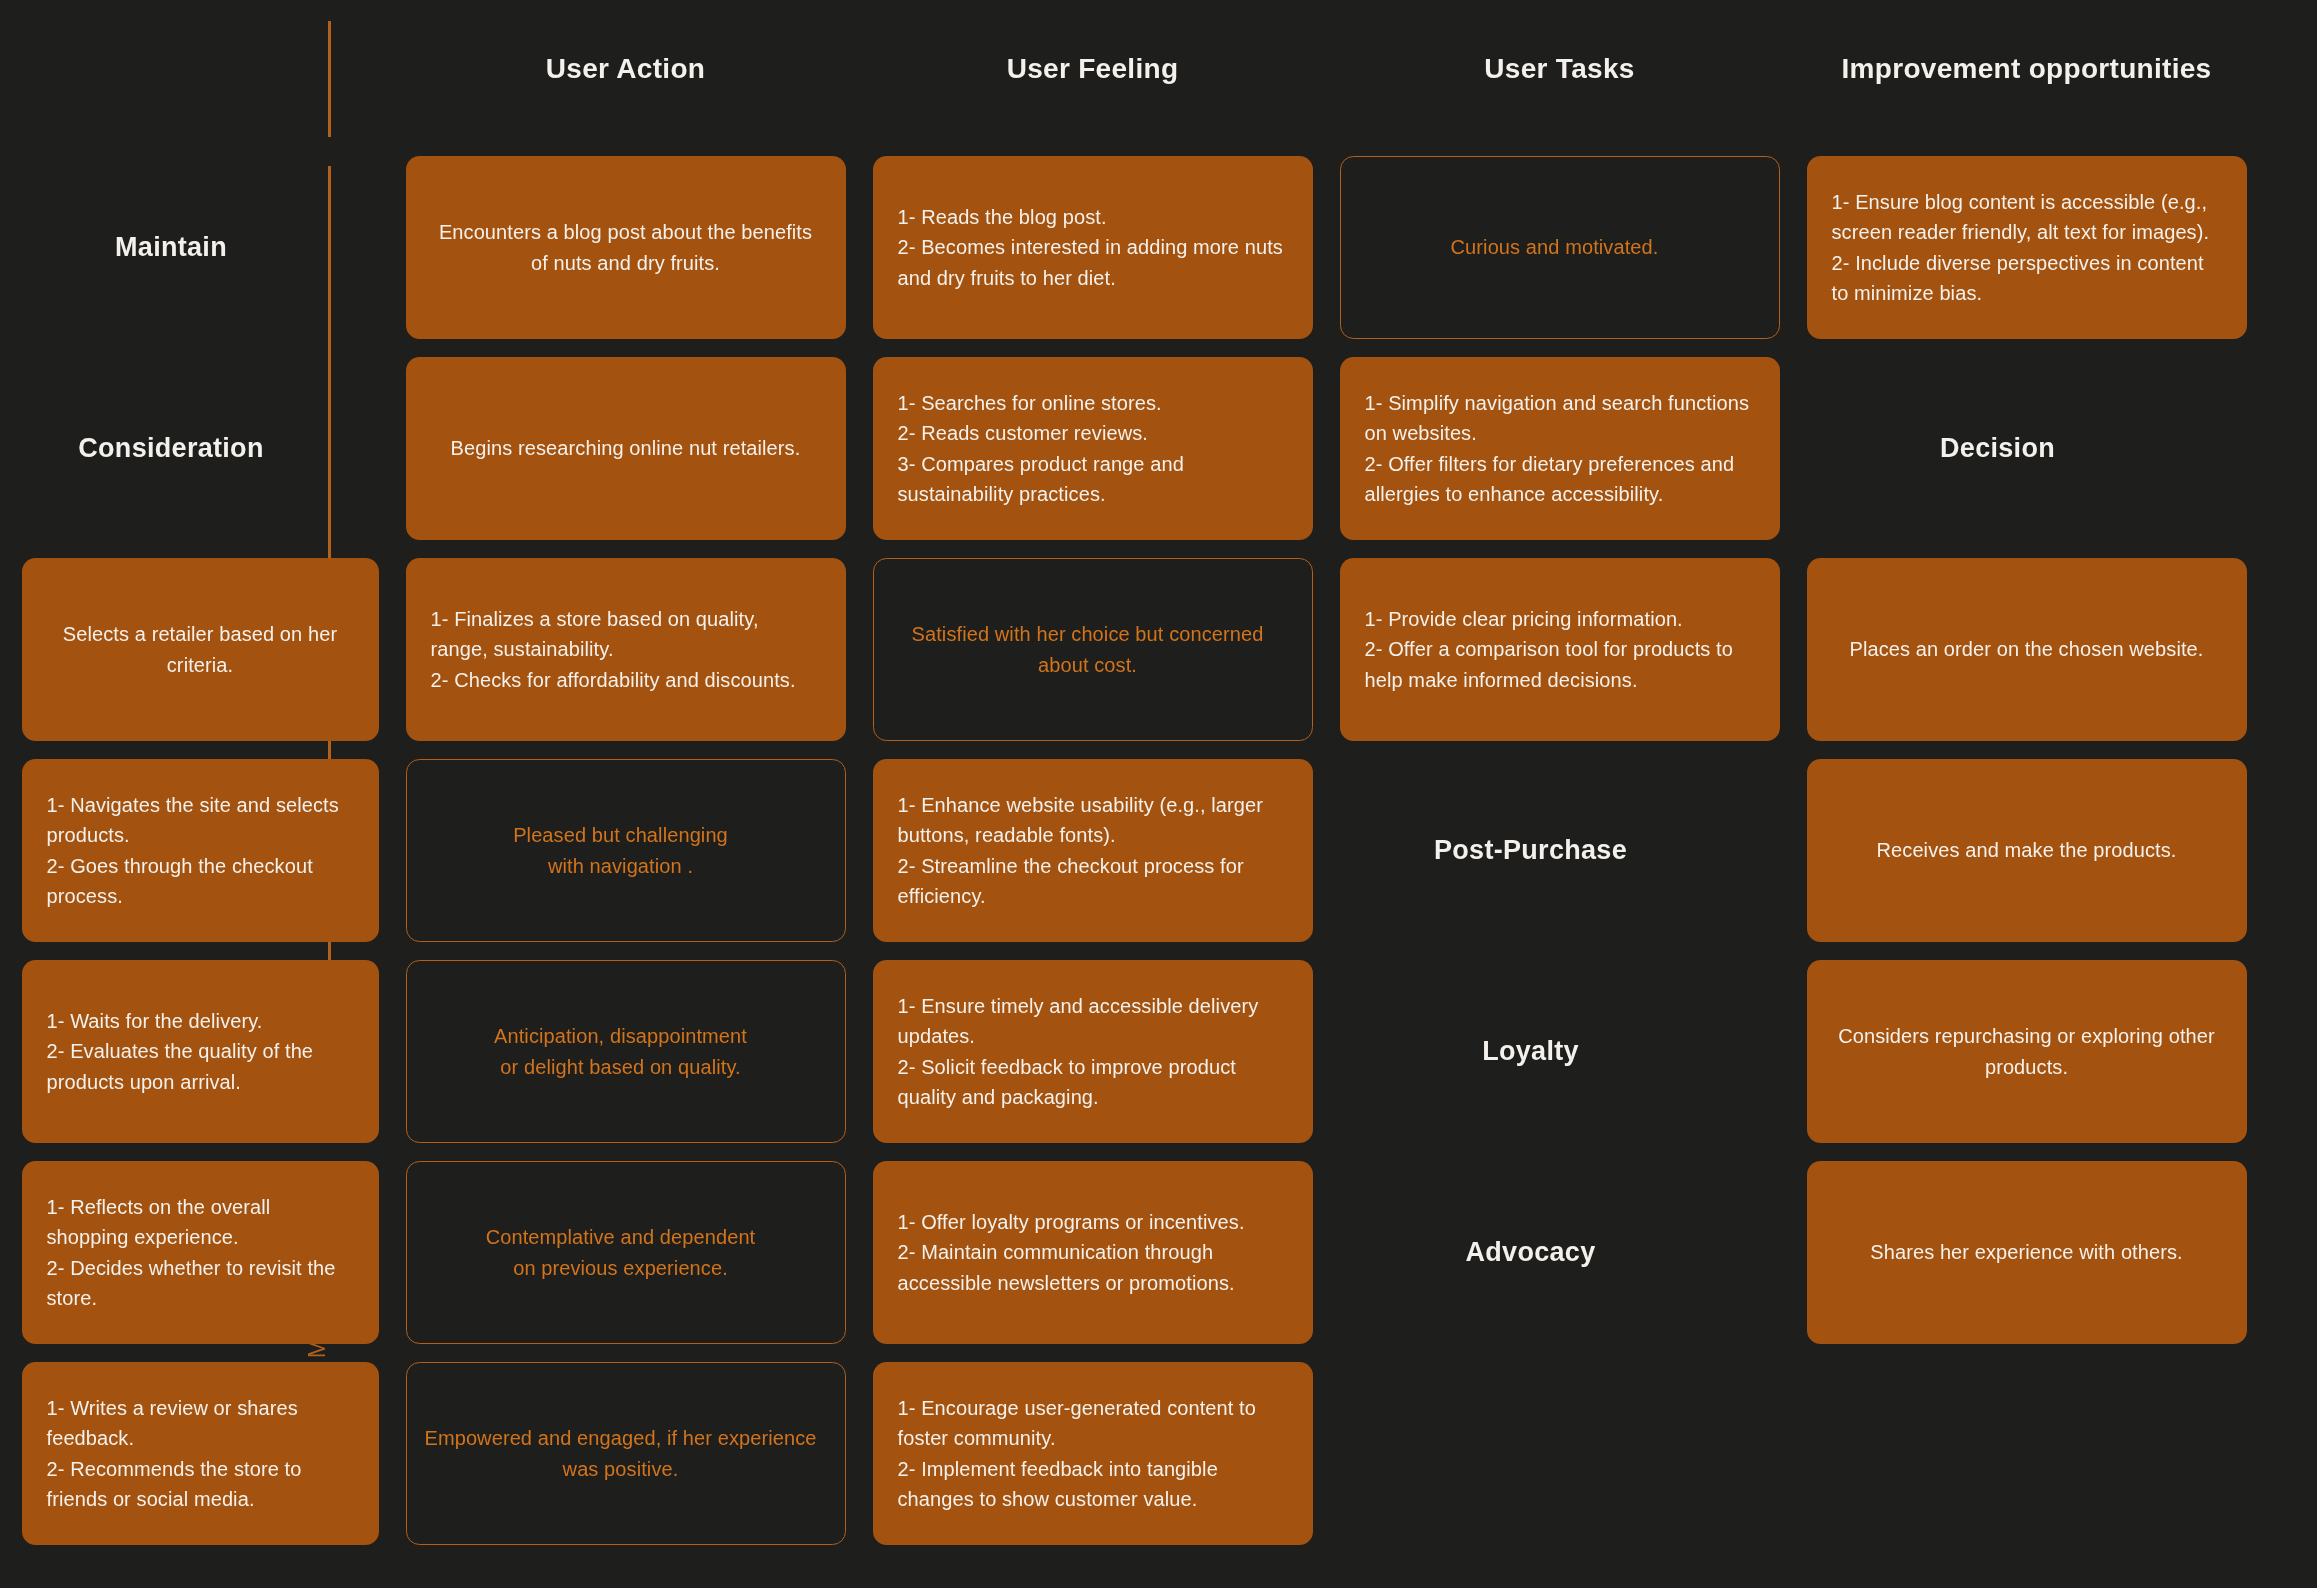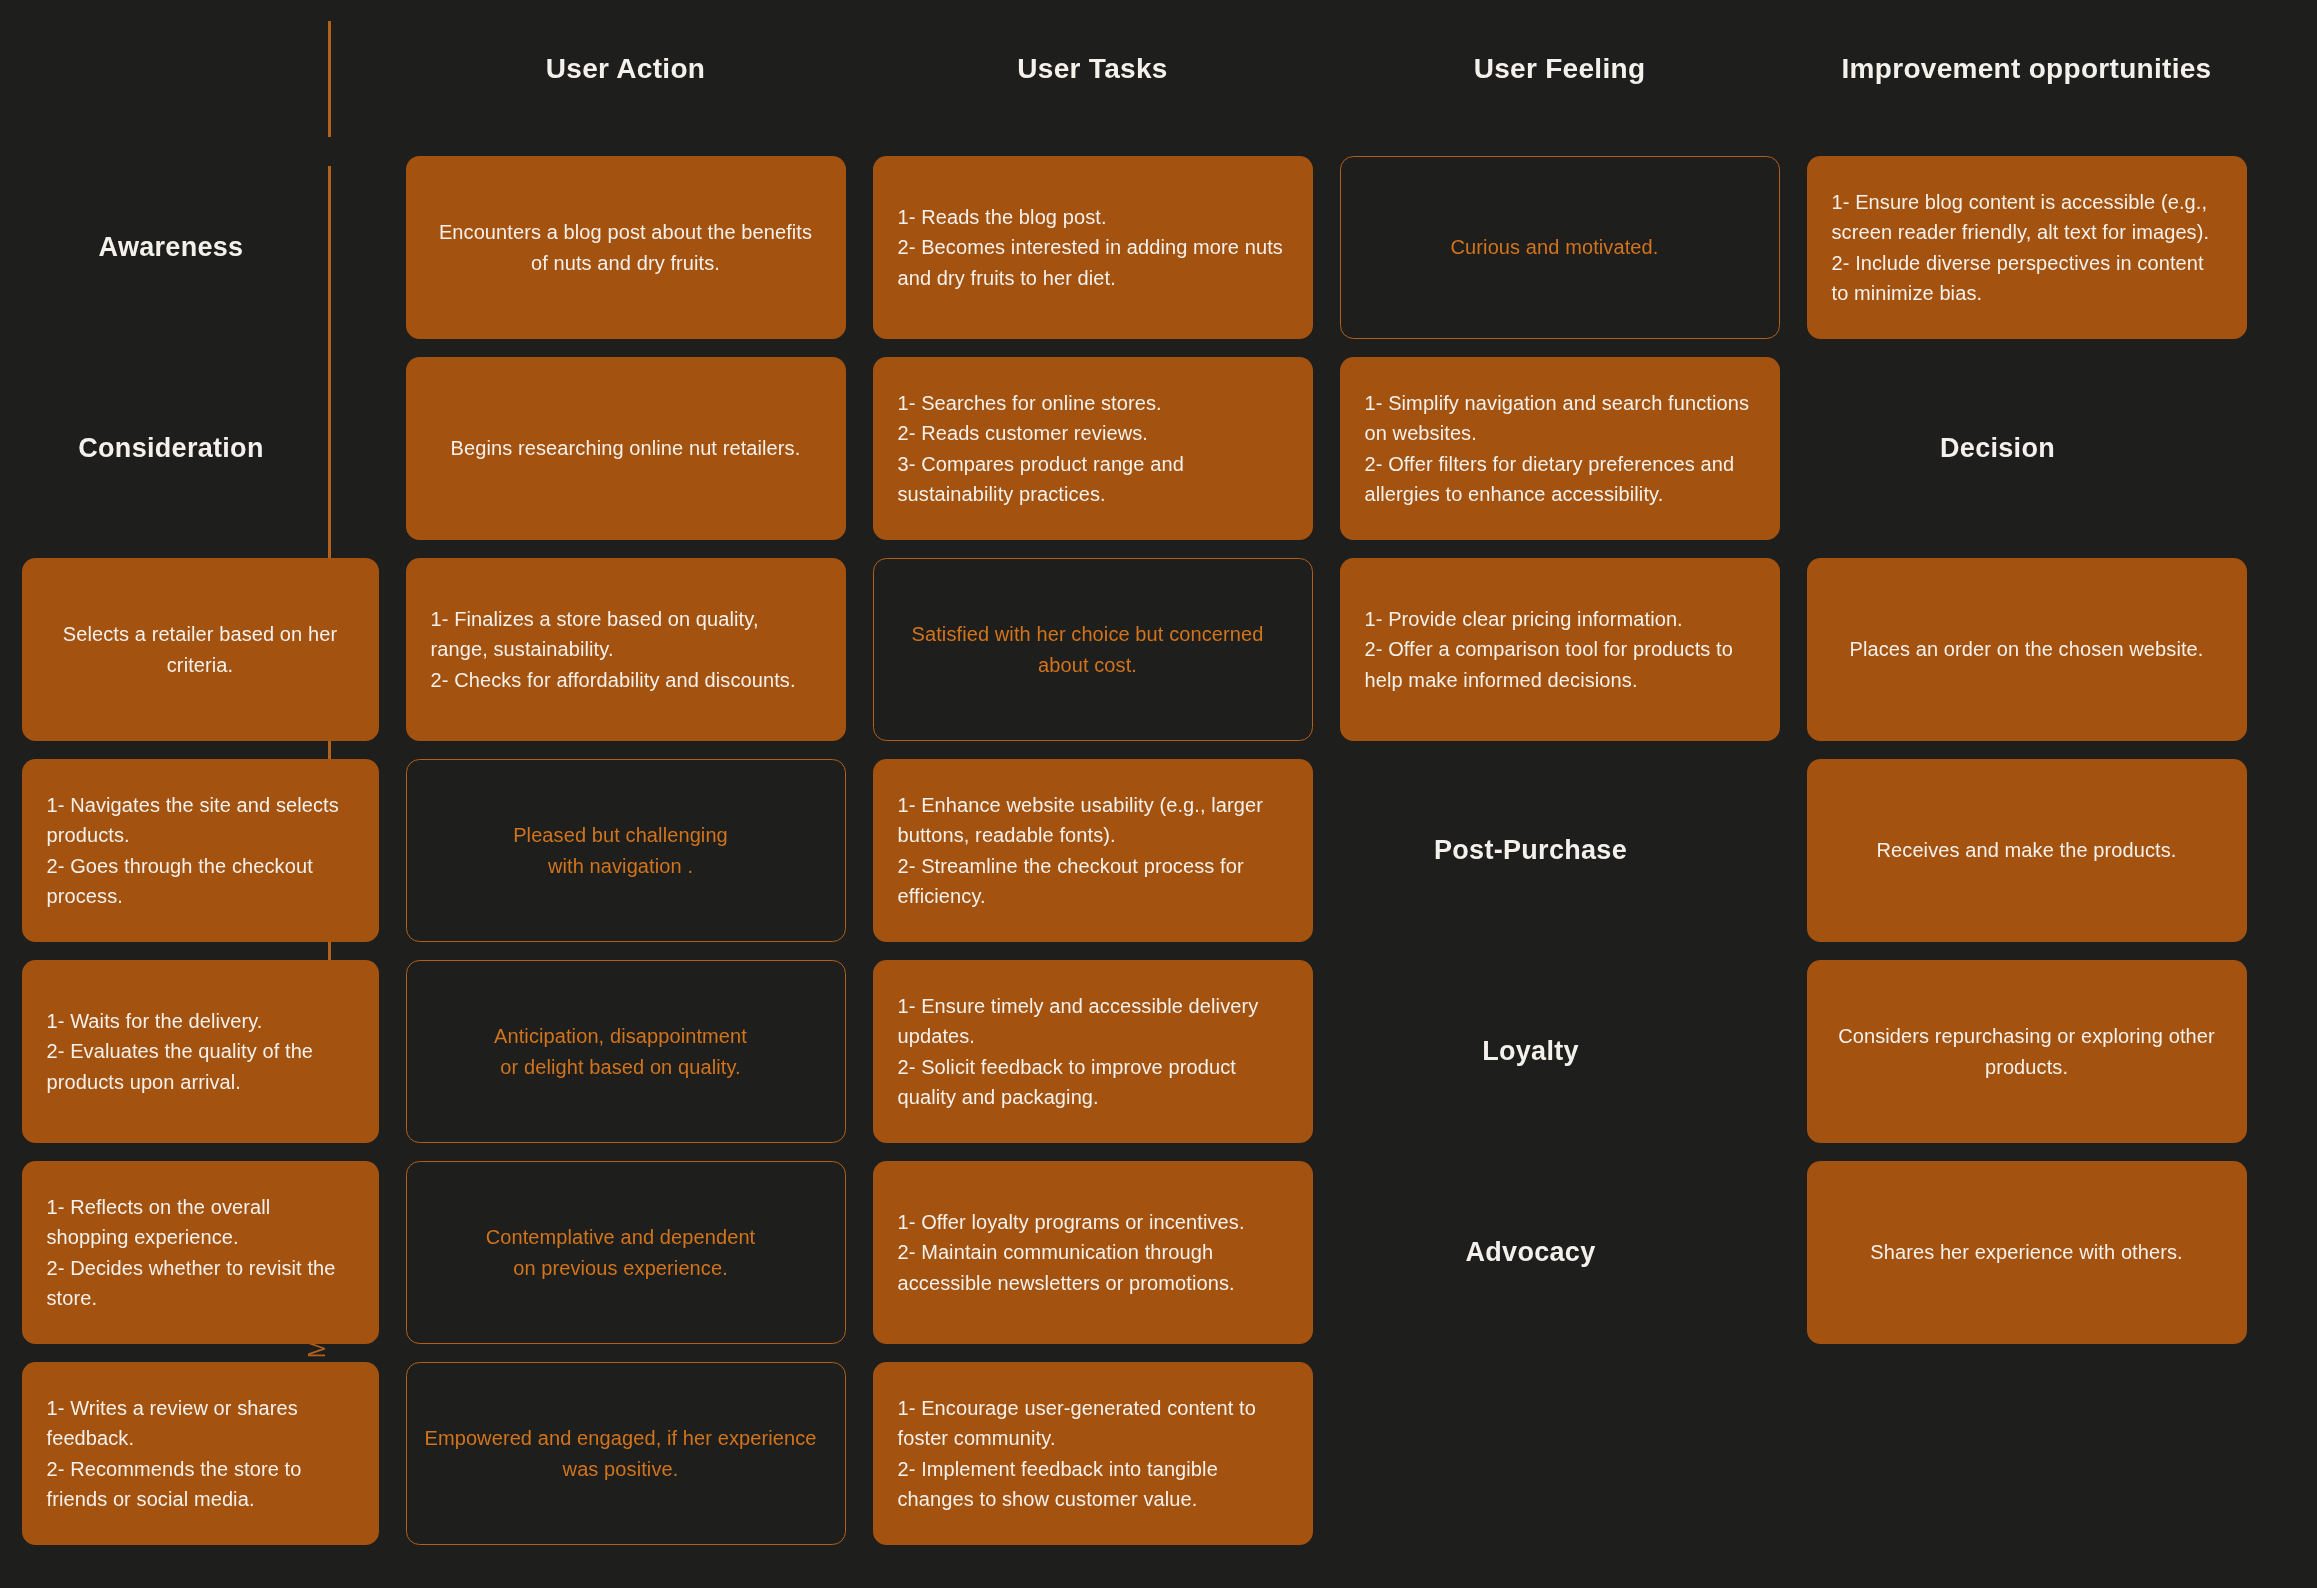--- a/index.html
+++ b/index.html
@@ -123,25 +123,25 @@
 
   <div class="rule rule-header"></div>
   <div class="rule rule-body"></div>
 
   <div class="brand-label">Chestnut Charm Marketplace</div>
 
   <div class="grid">
 
     <div class="col-head"></div>
     <div class="col-head">User Action</div>
+    <div class="col-head">User Feeling</div>
     <div class="col-head">User Tasks</div>
-    <div class="col-head">User Feeling</div>
     <div class="col-head">Improvement opportunities</div>
 
-    <div class="stage-label">Awareness</div>
+    <div class="stage-label">Maintain</div>
     <div class="cell">
       <div class="card card-filled card-center">
         <span class="card-body">Encounters a blog post about the benefits of nuts and dry fruits.</span>
       </div>
     </div>
     <div class="cell">
       <div class="card card-filled card-left">
         <span class="card-body">1- Reads the blog post.
 2- Becomes interested in adding more nuts and dry fruits to her diet.</span>
       </div>

